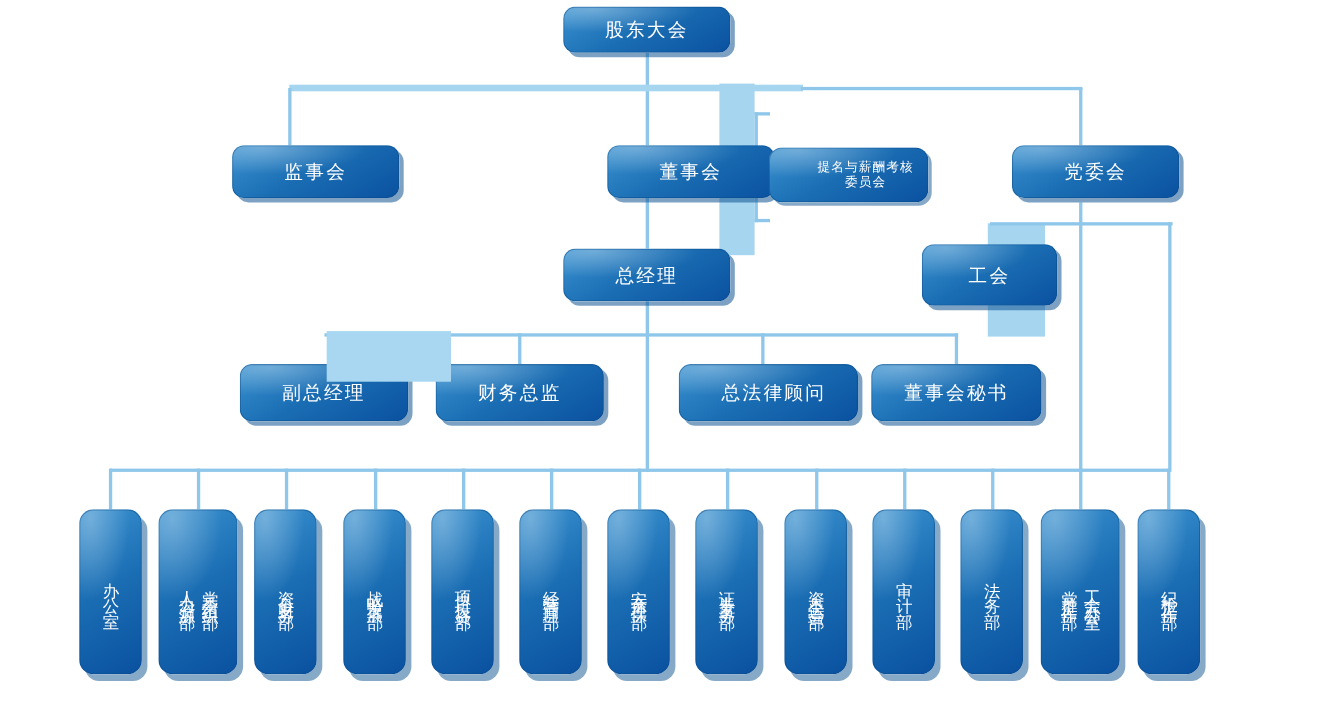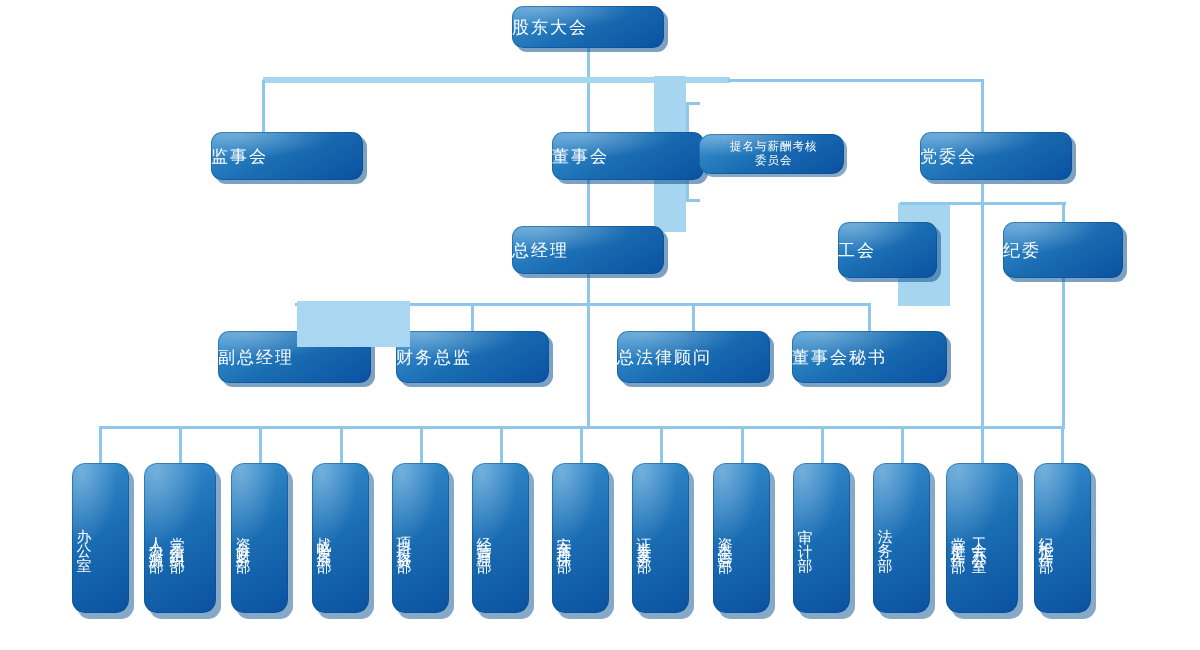--- a/index.html
+++ b/index.html
@@ -11,27 +11,27 @@
   .canvas{position:absolute;inset:0;width:1200px;height:650px;}
 
   
   .line{position:absolute;background:#8ec7ea;z-index:2;}
   .band{position:absolute;background:#a6d5f0;z-index:1;}
   .band.front{z-index:4;background:#a9d7f1;}
 
   
   .node{
     position:absolute;z-index:3;
-    display:flex;align-items:center;
+    display:flex;align-items:center;justify-content:center;
     color:#ffffff;border-radius:11px;
     background:
       radial-gradient(120% 95% at 18% 6%, rgba(255,255,255,.30), rgba(255,255,255,0) 52%),
       linear-gradient(150deg,#3a92d0 0%,#1a6db3 48%,#0a51a0 100%);
     box-shadow:4px 4px 0 rgba(16,84,146,.55), inset 0 0 0 1px rgba(9,70,130,.45);
-    font-size:17px;letter-spacing:2px;text-align:center;font-family:Liberation Mono, monospace;
+    font-size:17px;letter-spacing:2px;text-align:center;
   }
   .node.small{font-size:13px;border-radius:12px;letter-spacing:1px;
     box-shadow:3px 3px 0 rgba(16,84,146,.5), inset 0 0 0 1px rgba(9,70,130,.45);}
   .node.small.two-line{font-size:11.5px;line-height:1.25;}
   .node.dept{
     border-radius:13px;
     box-shadow:5px 6px 0 rgba(16,84,146,.5), inset 0 0 0 1px rgba(9,70,130,.45);
   }
   .node-label{white-space:pre-line;}
   .vtext{
@@ -90,42 +90,39 @@
   <div class="node" style="left:187px;top:132px;width:152px;height:48px;margin-left:24px;">
     <span class="node-label">监事会</span>
   </div>
   <div class="node" style="left:512px;top:132px;width:152px;height:48px;margin-left:40px;">
     <span class="node-label">董事会</span>
   </div>
   <div class="node" style="left:920px;top:132px;width:152px;height:48px;">
     <span class="node-label">党委会</span>
   </div>
 
-  <div class="node small two-line" style="left:699px;top:134px;width:114px;height:40px;padding-left:31px;">
+  <div class="node small two-line" style="left:699px;top:134px;width:114px;height:50px;padding-left:31px;">
     <span class="node-label">提名与薪酬考核
 委员会</span>
   </div>
 
   <div class="node" style="left:512px;top:226px;width:152px;height:48px;">
     <span class="node-label">总经理</span>
   </div>
-  <div class="node" style="left:838px;top:222px;width:99px;height:56px;">
+  <div class="node" style="left:838px;top:222px;width:123px;height:56px;">
     <span class="node-label">工会</span>
-  </div>
-  <div class="node" style="left:1003px;top:222px;width:120px;height:56px;">
-    <span class="node-label">纪委</span>
   </div>
 
   <div class="node" style="left:218px;top:331px;width:153px;height:52px;">
     <span class="node-label">副总经理</span>
   </div>
   <div class="node" style="left:396px;top:331px;width:153px;height:52px;">
     <span class="node-label">财务总监</span>
   </div>
-  <div class="node" style="left:617px;top:331px;width:153px;height:52px;">
+  <div class="node" style="left:617px;top:331px;width:153px;height:52px;padding-left:10px;">
     <span class="node-label">总法律顾问</span>
   </div>
   <div class="node" style="left:792px;top:331px;width:155px;height:52px;">
     <span class="node-label">董事会秘书</span>
   </div>
 
   <div class="node dept short" style="left:72px;top:463px;width:57px;height:150px;">
     <span class="vtext">办公室</span>
   </div>
   <div class="node dept" style="left:144px;top:463px;width:72px;height:150px;">

